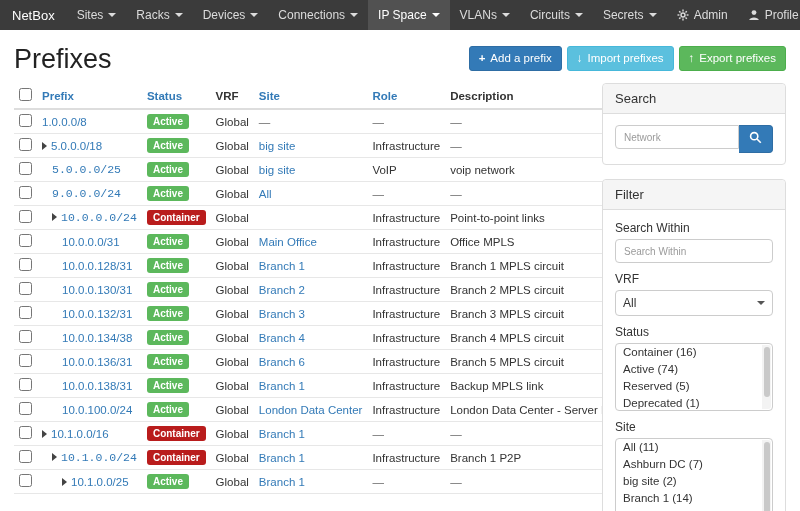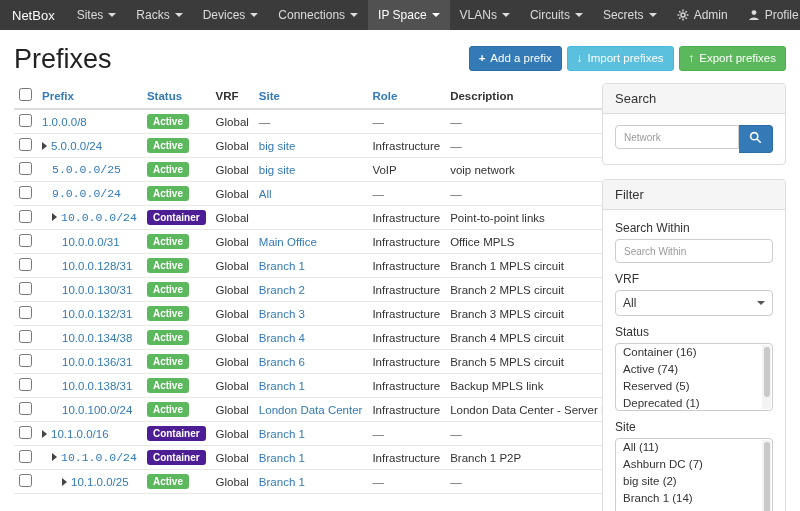--- a/index.html
+++ b/index.html
@@ -35,21 +35,21 @@
 
   
   table{width:100%;border-collapse:collapse;font-size:11.5px;color:#333;}
   th{text-align:left;padding:5px 5px;border-bottom:2px solid #ddd;font-weight:700;font-size:11.5px;white-space:nowrap;}
   th a{color:#337ab7;text-decoration:none;}
   td{padding:4px 5px;border-bottom:1px solid #e7e7e7;white-space:nowrap;vertical-align:middle;}
   input[type=checkbox]{margin:0;width:13px;height:13px;}
   .lnk{color:#337ab7;text-decoration:none;}
   .label{display:inline-block;padding:2px 6px;font-size:10px;font-weight:700;color:#fff;border-radius:3px;line-height:1.1;}
   .label-success{background:#5cb85c;}
-  .label-default{background:#4c1d95;}
+  .label-default{background:#b91c1c;}
   .c-prefix.d0{padding-left:5px;}
   .c-prefix.d1{padding-left:15px;font-family:Liberation Mono, monospace;}
   .c-prefix.d2{padding-left:25px;}
   .tri{display:inline-block;width:0;height:0;border-top:4px solid transparent;border-bottom:4px solid transparent;
        border-left:5px solid #444;margin-right:4px;}
   .maybe-dash.dash,.lnk.dash{color:#666;cursor:default;}
 
   
   .sidebar{flex:0 0 184px;width:184px;font-size:12px;}
   .panel{border:1px solid #ddd;border-radius:4px;margin-bottom:14px;background:#fff;}
@@ -194,21 +194,21 @@
               <td><input type="checkbox" style=""></td>
               <td class="c-prefix d0"><a class="lnk">1.0.0.0/8</a></td>
               <td><span class="label status-label label-success">Active</span></td>
               <td class="maybe-dash">Global</td>
               <td><a class="lnk maybe-dash dash">—</a></td>
               <td class="maybe-dash dash">—</td>
               <td class="maybe-dash dash">—</td>
             </tr>
             <tr>
               <td><input type="checkbox" style=""></td>
-              <td class="c-prefix d0"><span class="tri"></span><a class="lnk">5.0.0.0/24</a></td>
+              <td class="c-prefix d0"><span class="tri"></span><a class="lnk">5.0.0.0/18</a></td>
               <td><span class="label status-label label-success">Active</span></td>
               <td class="maybe-dash">Global</td>
               <td><a class="lnk maybe-dash">big site</a></td>
               <td class="maybe-dash">Infrastructure</td>
               <td class="maybe-dash dash">—</td>
             </tr>
             <tr>
               <td><input type="checkbox" style=""></td>
               <td class="c-prefix d1"><a class="lnk">5.0.0.0/25</a></td>
               <td><span class="label status-label label-success">Active</span></td>

